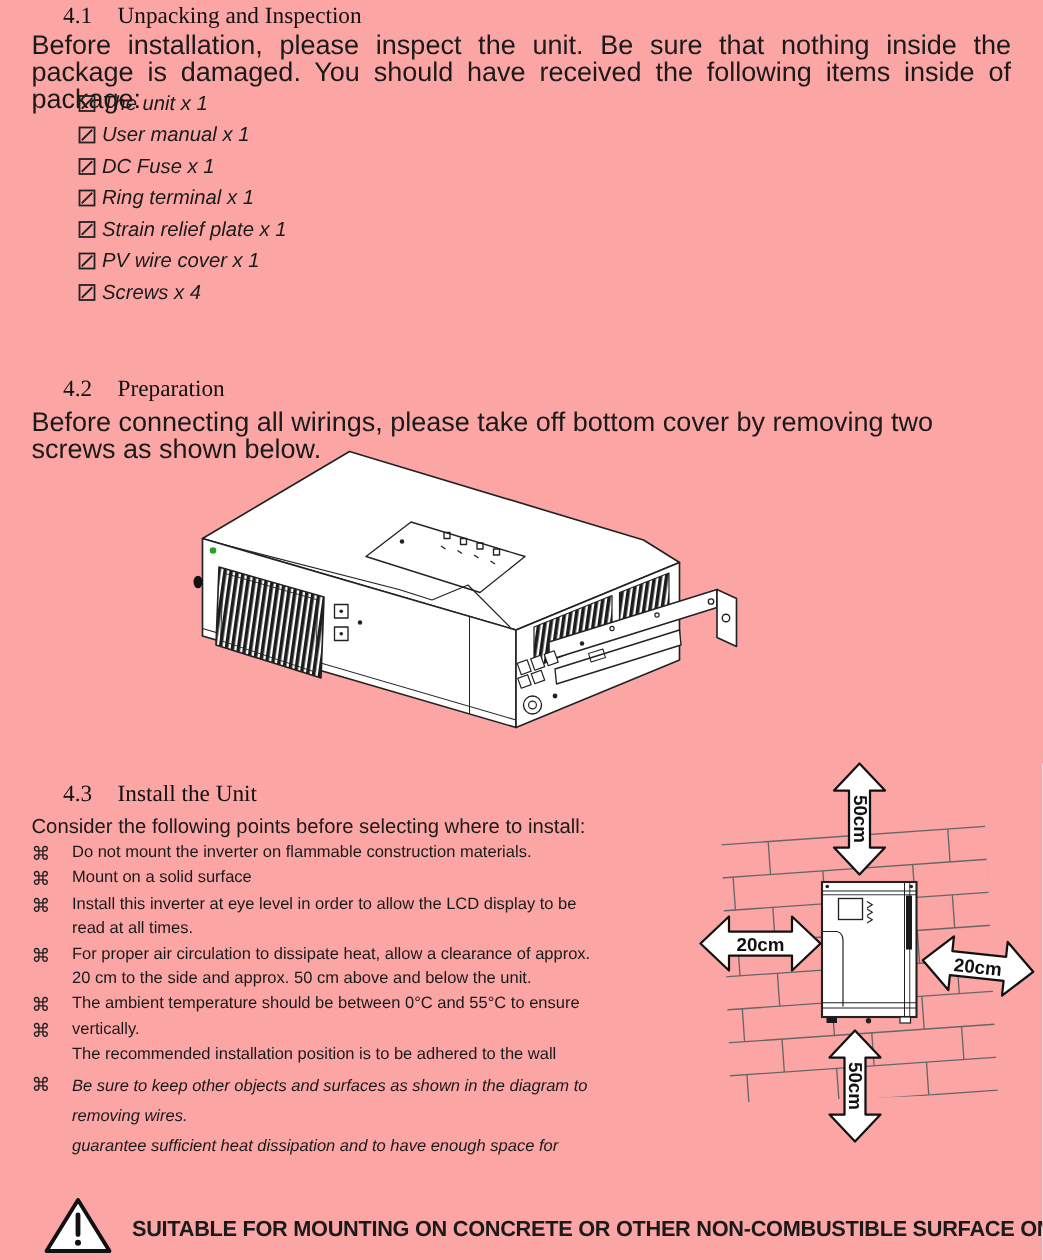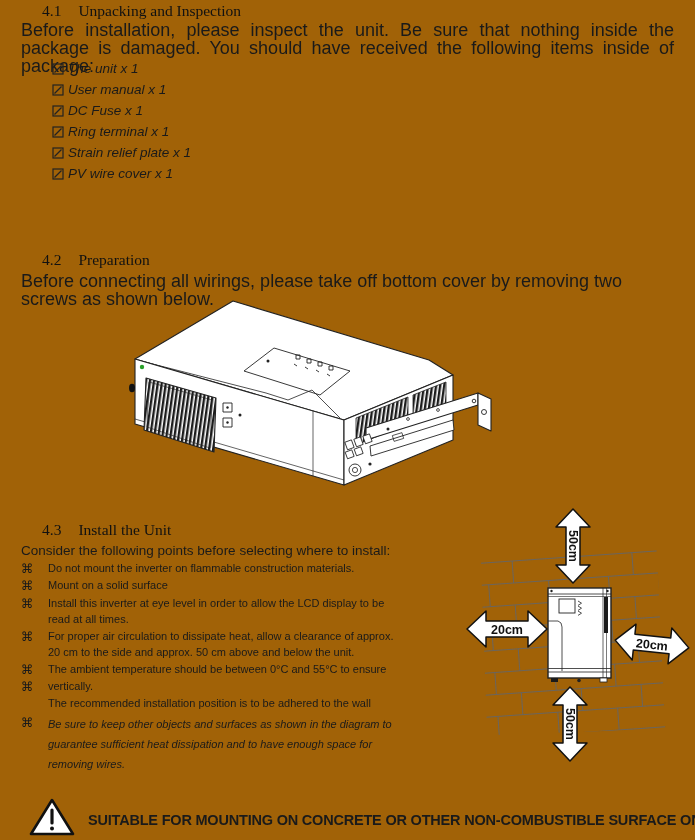--- a/index.html
+++ b/index.html
@@ -1,16 +1,16 @@
 <!DOCTYPE html>
 <html><head>
 <meta charset="utf-8">
 <style>
   html,body{margin:0;padding:0;background:#fff;}
-  .page{position:relative;width:695px;height:840px;background:#a16207;overflow:hidden;
+  .page{position:relative;width:695px;height:840px;background:#fca5a5;overflow:hidden;
         font-family:"Liberation Sans","DejaVu Sans",sans-serif;color:#1a1a1a;}
   .abs{position:absolute;}
   .sec-heading{font-family:"Liberation Serif","DejaVu Serif",serif;font-size:15.5px;color:#111;white-space:nowrap;}
   .sec-num{margin-right:17px;}
   .body-text{font-size:18px;line-height:18px;}
   .justify{text-align:justify;}
   .chk-list{font-size:13.5px;}
   .chk-item{display:flex;align-items:center;height:21px;font-style:italic;}
   .chk-item svg{margin-right:4px;flex:0 0 auto;}
   .b-row{display:flex;align-items:flex-start;}
@@ -69,20 +69,27 @@
         </svg>
       <span>Strain relief plate x 1</span>
     </div>
     <div class="chk-item">
       <svg width="12" height="12">
           <rect x="1" y="1" width="10" height="10" fill="none" stroke="#222" stroke-width="1.2"></rect>
           <path d="M2.5,9.5 L9.5,2.5" stroke="#222" stroke-width="1.2" fill="none"></path>
         </svg>
       <span>PV wire cover x 1</span>
     </div>
+    <div class="chk-item">
+      <svg width="12" height="12">
+          <rect x="1" y="1" width="10" height="10" fill="none" stroke="#222" stroke-width="1.2"></rect>
+          <path d="M2.5,9.5 L9.5,2.5" stroke="#222" stroke-width="1.2" fill="none"></path>
+        </svg>
+      <span>Screws x 4</span>
+    </div>
   </div>
 
   <div class="abs sec-heading" style="left:42px;top:251px;">
     <span class="sec-num">4.2</span><span>Preparation</span>
   </div>
 
   <div class="abs body-text" style="left:21px;top:272px;width:660px;">Before connecting all wirings, please take off bottom cover by removing two screws as shown below.</div>
 
   <svg class="abs" style="left:108px;top:298px;" width="385" height="210" viewBox="0 0 385 210">
     <defs>
@@ -200,22 +207,22 @@
       <div class="b-lines">
         <div> vertically.</div>
         <div>The recommended installation position is to be adhered to the wall</div>
       </div>
     </div>
 
     <div class="b-row" style="margin-top:3px;">
       <span class="b-marker">⌘</span>
       <div class="b-lines wide">
         <div>Be sure to keep other objects and surfaces as shown in the diagram to</div>
+        <div>removing wires.</div>
         <div>guarantee sufficient heat dissipation and to have enough space for</div>
-        <div>removing wires.</div>
       </div>
     </div>
   </div>
 
   <svg class="abs" style="left:463px;top:505px;" width="232" height="262" viewBox="0 0 232 262">
     <defs>
       <clipPath id="wallclip">
           <polygon points="24,46 200,50 196,230 18,224"></polygon>
         </clipPath>
     </defs>

